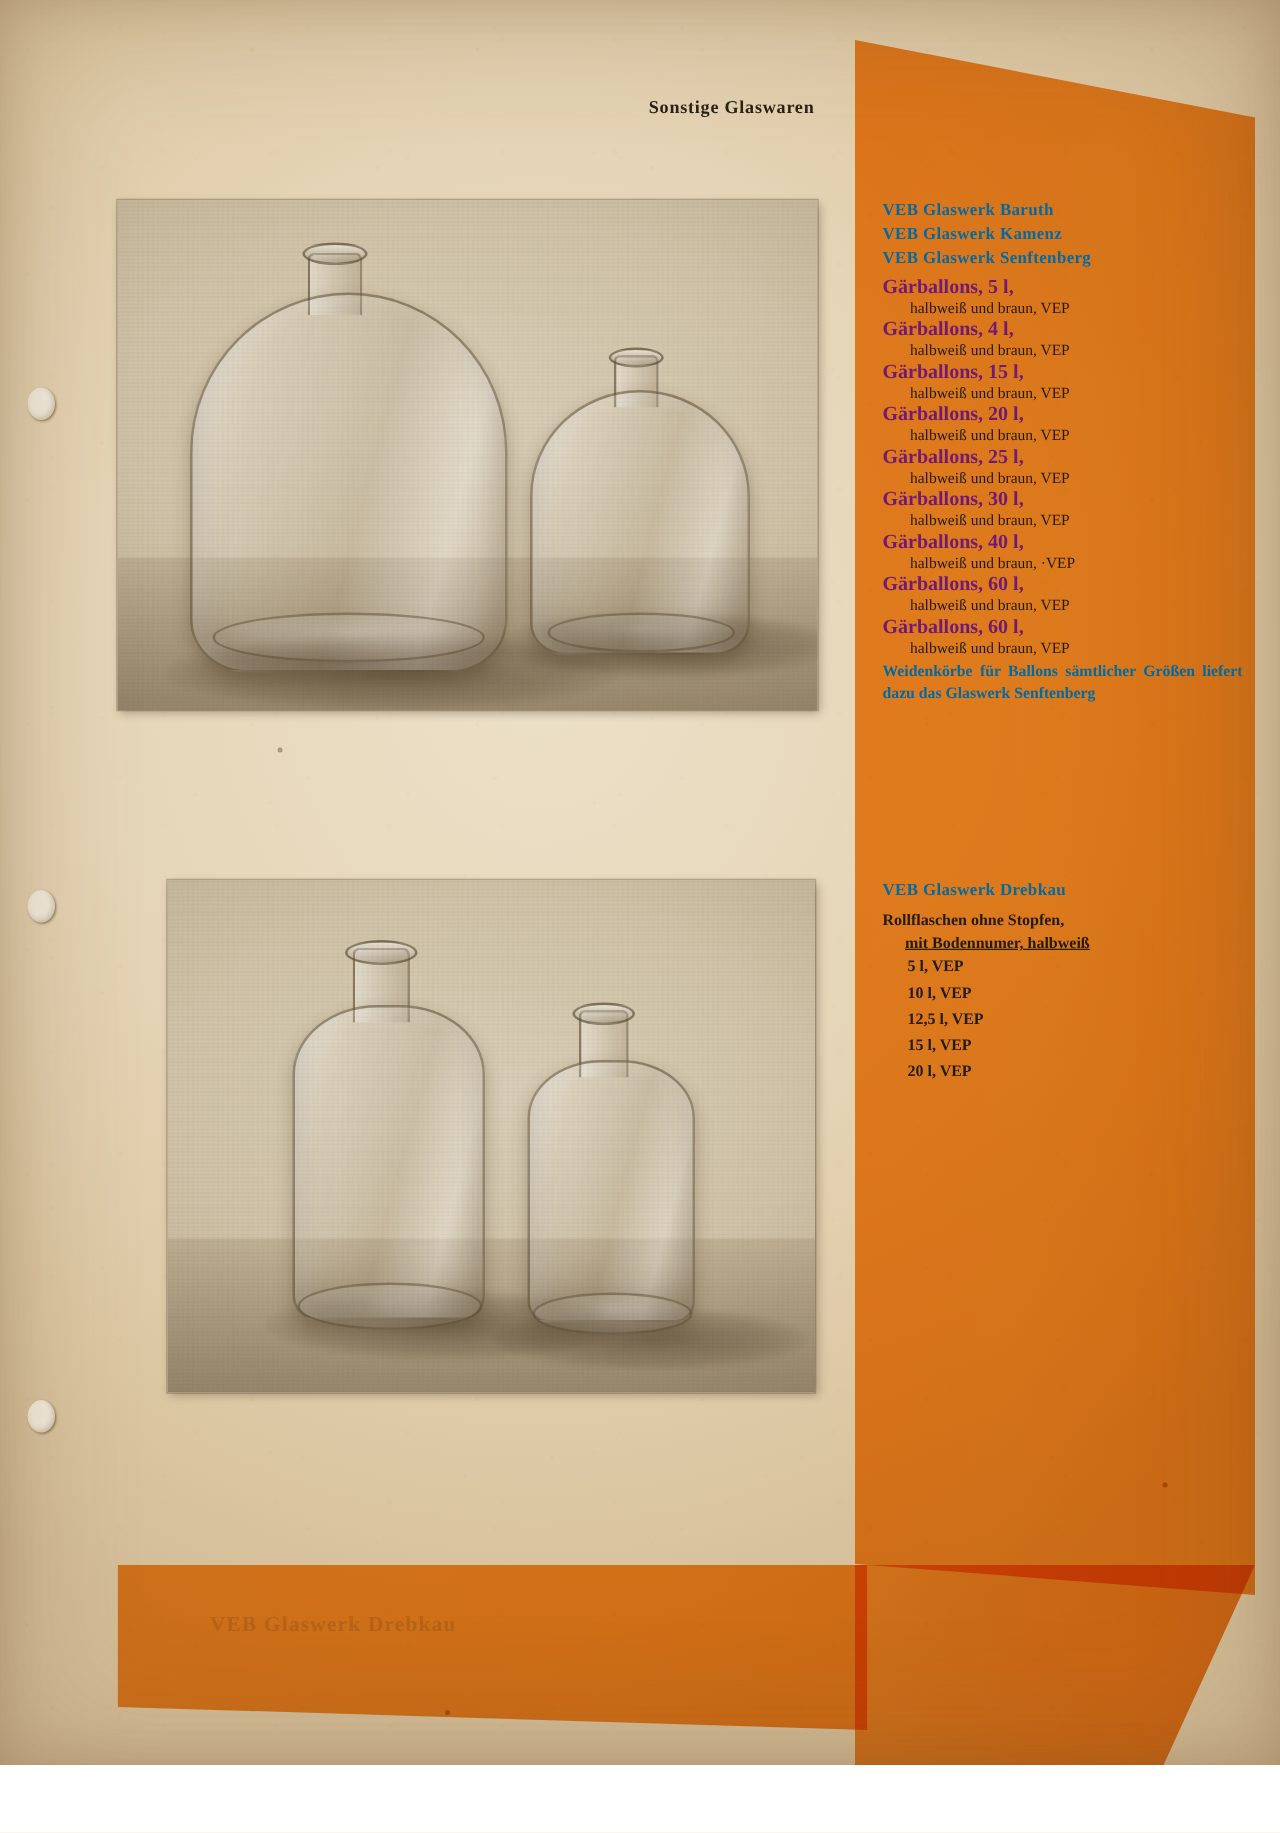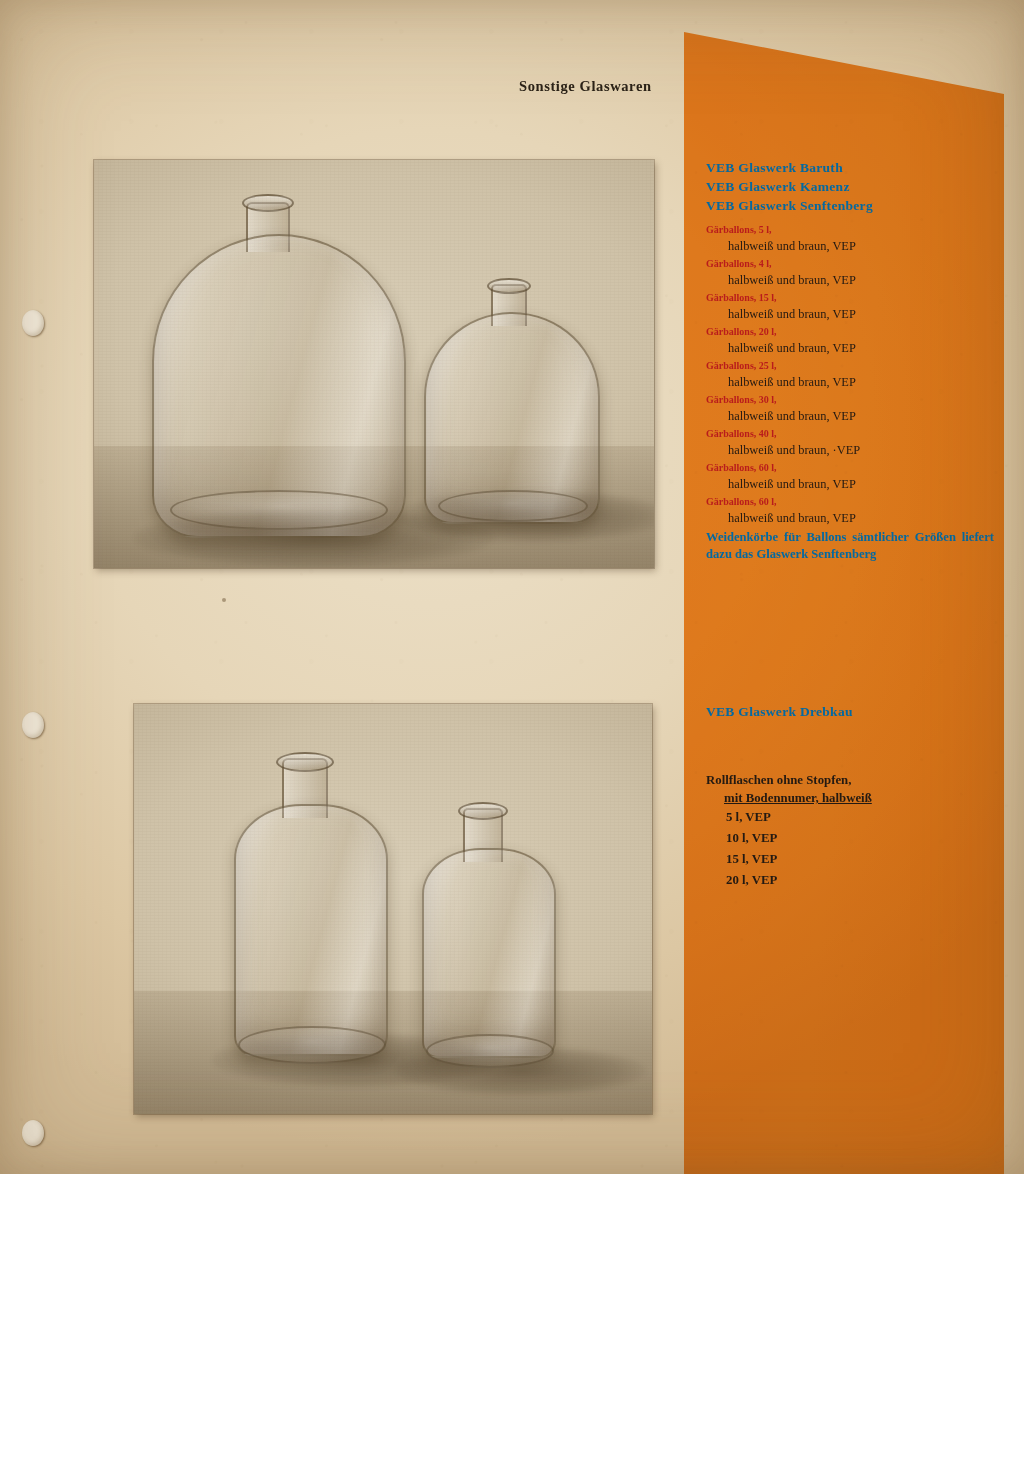--- a/index.html
+++ b/index.html
@@ -6,21 +6,21 @@
     margin: 0;
     padding: 0;
     background: #ffffff;
   }
   body {
     font-family: "Liberation Serif", serif;
   }
   #page {
     position: relative;
     width: 1024px;
-    height: 1174px;
+    height: 1412px;
     overflow: hidden;
     background: #e7d3b4;
   }
   
   .paper-base {
     position: absolute;
     inset: 0;
     background:
       radial-gradient(ellipse 75% 60% at 42% 38%, #ece0c8 0%, #e6d6b8 45%, #dcc7a3 78%, #d2bb96 100%);
   }
@@ -176,24 +176,24 @@
   #block-two { left: 706px; top: 702px; width: 288px; }
 
   .works-name {
     font-weight: bold;
     font-size: 13.5px;
     letter-spacing: .3px;
     line-height: 19px;
     color: #0369a1;
   }
   .item-main {
-    font-size: 10px;
+    font-size: 16px;
     font-weight: bold;
     line-height: 17px;
-    color: #b91c1c;
+    color: #701a75;
   }
   .item-sub {
     font-size: 12.4px;
     font-weight: normal;
     line-height: 17px;
     color: #241a12;
     padding-left: 22px;
   }
   .note {
     font-size: 12.6px;
@@ -202,21 +202,20 @@
     color: #0369a1;
     text-align: justify;
     text-align-last: left;
     margin-top: 2px;
   }
   .spacer-sm { height: 6px; }
   .roll-head {
     font-size: 12.8px;
     font-weight: bold;
     line-height: 18px;
-    margin-top: 44px;
   }
   .roll-sub {
     font-size: 12.8px;
     font-weight: bold;
     line-height: 18px;
     padding-left: 18px;
     text-decoration: underline;
   }
   .size-line {
     font-size: 12.8px;
@@ -347,20 +346,21 @@
     <div class="note">Weidenkörbe für Ballons sämtlicher Größen liefert dazu das Glaswerk Senftenberg</div>
   </div>
 
   <div class="panel-text" id="block-two">
     <div class="works-name">VEB Glaswerk Drebkau</div>
     <div class="spacer-sm"></div>
     <div class="roll-head">Rollflaschen  ohne  Stopfen,</div>
     <div class="roll-sub">mit  Bodennumer,  halbweiß</div>
     <div class="size-line">5 l, VEP</div>
     <div class="size-line">10 l, VEP</div>
+    <div class="size-line">12,5 l, VEP</div>
     <div class="size-line">15 l, VEP</div>
     <div class="size-line">20 l, VEP</div>
   </div>
 
   <div class="ghost-caption">VEB Glaswerk Drebkau</div>
 
   <div class="paper-edge"></div>
 </div>
 
 </body></html>

